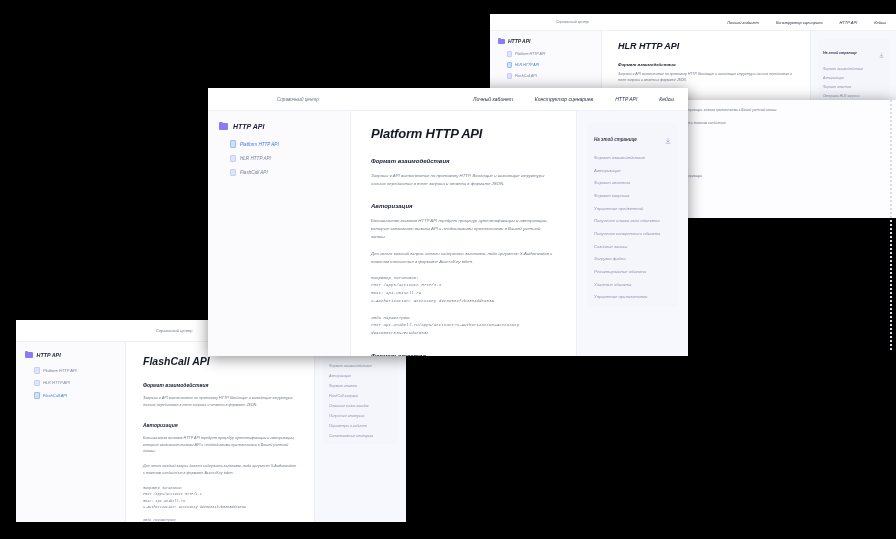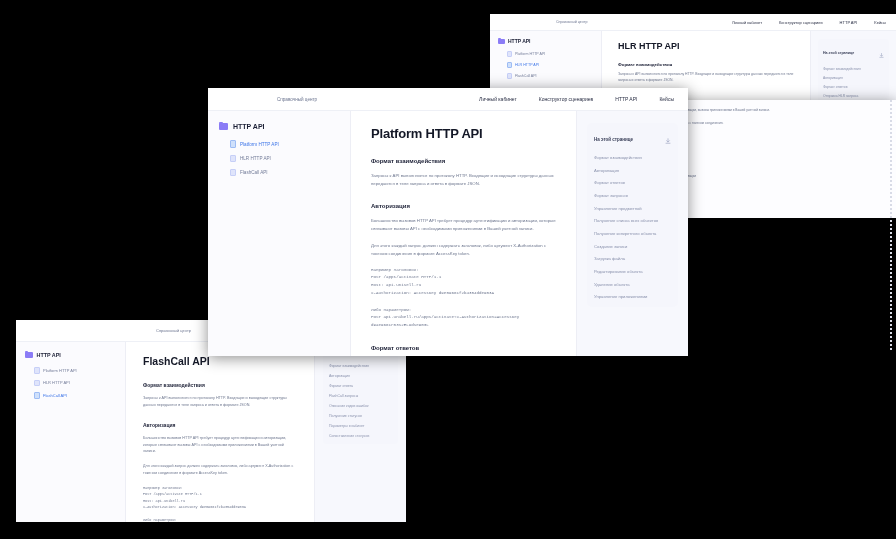--- a/index.html
+++ b/index.html
@@ -10,20 +10,21 @@
     font-family: "Liberation Sans", sans-serif;
   }
   .stage { position: relative; width: 896px; height: 539px; background: #000; }
 
   
   .window {
     position: absolute;
     background: #ffffff;
     overflow: hidden;
     box-shadow: 0 2px 14px rgba(0,0,0,0.45);
+    font-style: italic;
   }
   .topbar {
     background: #ffffff;
     display: flex;
     align-items: center;
     width: 100%;
     border-bottom: 1px solid #eef0f6;
   }
   .topbar .brand {
     color: #6c7590;

